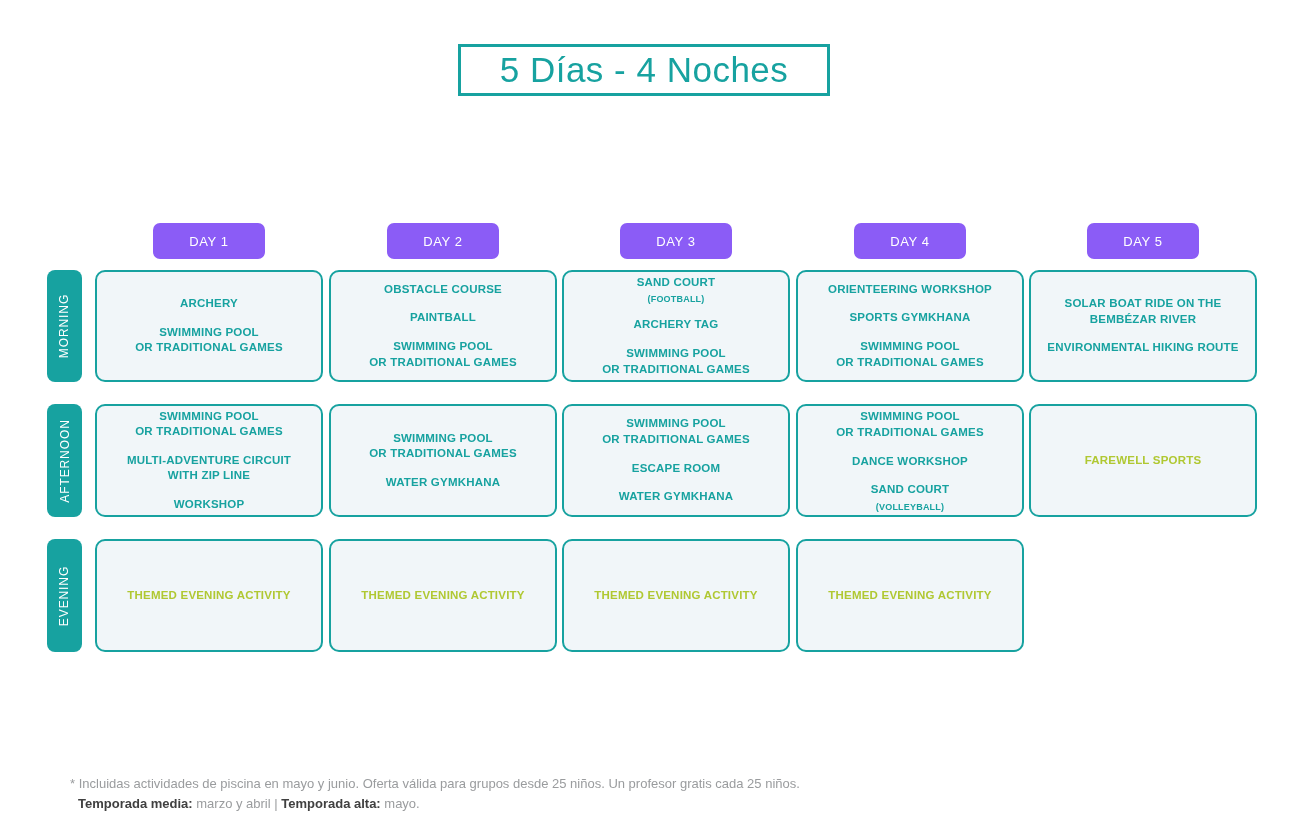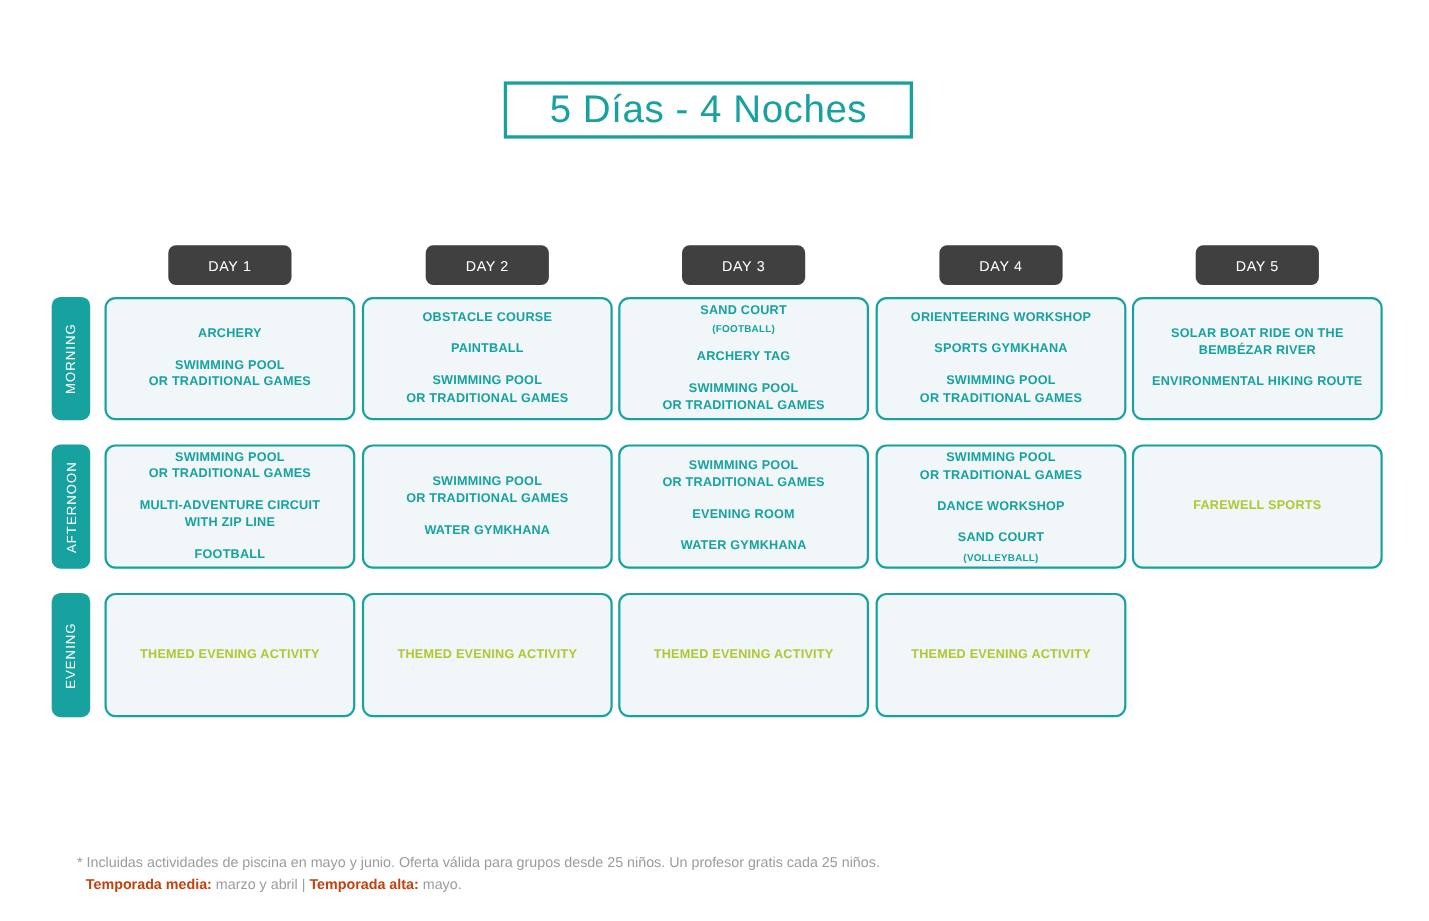--- a/index.html
+++ b/index.html
@@ -4,27 +4,27 @@
 <style>
   html,body{margin:0;padding:0;background:#ffffff;}
   .canvas{
     position:relative;width:1299px;height:837px;background:#ffffff;overflow:hidden;
     font-family:"Liberation Sans","DejaVu Sans",sans-serif;
   }
   
   .title-box{
     position:absolute;left:458px;top:44px;width:372px;height:52px;
     border:3px solid #17a2a0;box-sizing:border-box;
-    display:flex;align-items:center;justify-content:center;margin-top:30px;
+    display:flex;align-items:center;justify-content:center;
   }
   .title-box span{color:#17a2a0;font-size:35px;font-weight:500;letter-spacing:.5px;}
 
   
   .day-header{
-    position:absolute;top:223px;width:112px;height:36px;background:#404040;
+    position:absolute;top:223px;width:112px;height:36px;background:#8b5cf6;
     border-radius:7px;display:flex;align-items:center;justify-content:center;
     color:#ffffff;font-size:13px;letter-spacing:.6px;
   }
   .dh1{left:153px}.dh2{left:387px}.dh3{left:620px}.dh4{left:854px}.dh5{left:1087px}
 
   
   .row-label{
     position:absolute;left:47px;width:35px;background:#17a2a0;border-radius:8px;
     display:flex;align-items:center;justify-content:center;
   }
@@ -45,21 +45,21 @@
   .act-text{
     font-size:11.5px;font-weight:bold;color:#17a2a0;letter-spacing:.2px;
     line-height:1.35;white-space:pre-line;
   }
   .act-sub{font-size:9px;font-weight:bold;color:#17a2a0;margin-top:4px;letter-spacing:.2px;}
   .cell.lime .act-text{color:#b0c832;}
 
   
   .footnote{position:absolute;left:70px;top:774px;color:#9a9c9e;font-size:13px;line-height:1.5;}
   .footnote .indent{margin-left:8px;}
-  .footnote b{font-weight:bold;color:#c2410c;}
+  .footnote b{font-weight:bold;color:#404040;}
 </style>
 </head>
 <body>
 
 <div class="canvas">
 
   <div class="title-box">
     <span>5 Días - 4 Noches</span>
   </div>
 
@@ -148,39 +148,39 @@
   <div class="cell c1 r-a">
     <div class="act">
         <div class="act-text">SWIMMING POOL
 OR TRADITIONAL GAMES</div>
       </div>
     <div class="act">
         <div class="act-text">MULTI-ADVENTURE CIRCUIT
 WITH ZIP LINE</div>
       </div>
     <div class="act">
-        <div class="act-text">FOOTBALL</div>
+        <div class="act-text">WORKSHOP</div>
       </div>
   </div>
   <div class="cell c2 r-a">
     <div class="act">
         <div class="act-text">SWIMMING POOL
 OR TRADITIONAL GAMES</div>
       </div>
     <div class="act">
         <div class="act-text">WATER GYMKHANA</div>
       </div>
   </div>
   <div class="cell c3 r-a">
     <div class="act">
         <div class="act-text">SWIMMING POOL
 OR TRADITIONAL GAMES</div>
       </div>
     <div class="act">
-        <div class="act-text">EVENING ROOM</div>
+        <div class="act-text">ESCAPE ROOM</div>
       </div>
     <div class="act">
         <div class="act-text">WATER GYMKHANA</div>
       </div>
   </div>
   <div class="cell c4 r-a">
     <div class="act">
         <div class="act-text">SWIMMING POOL
 OR TRADITIONAL GAMES</div>
       </div>

